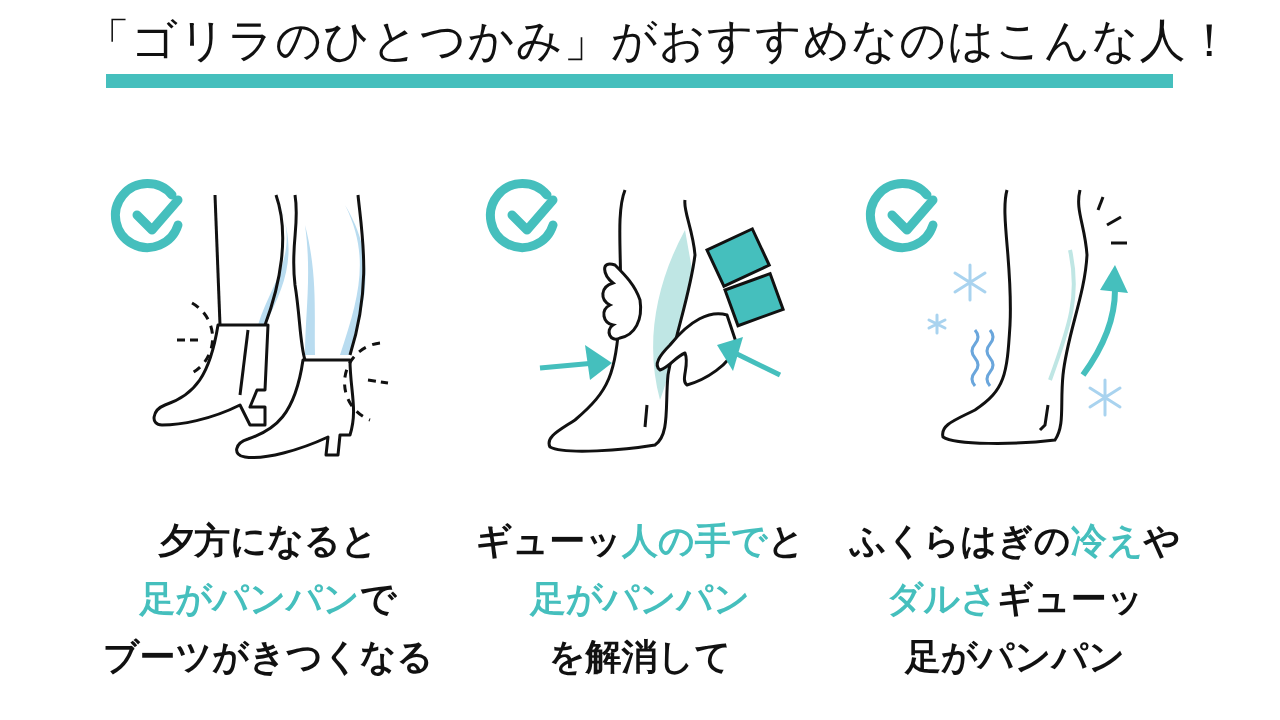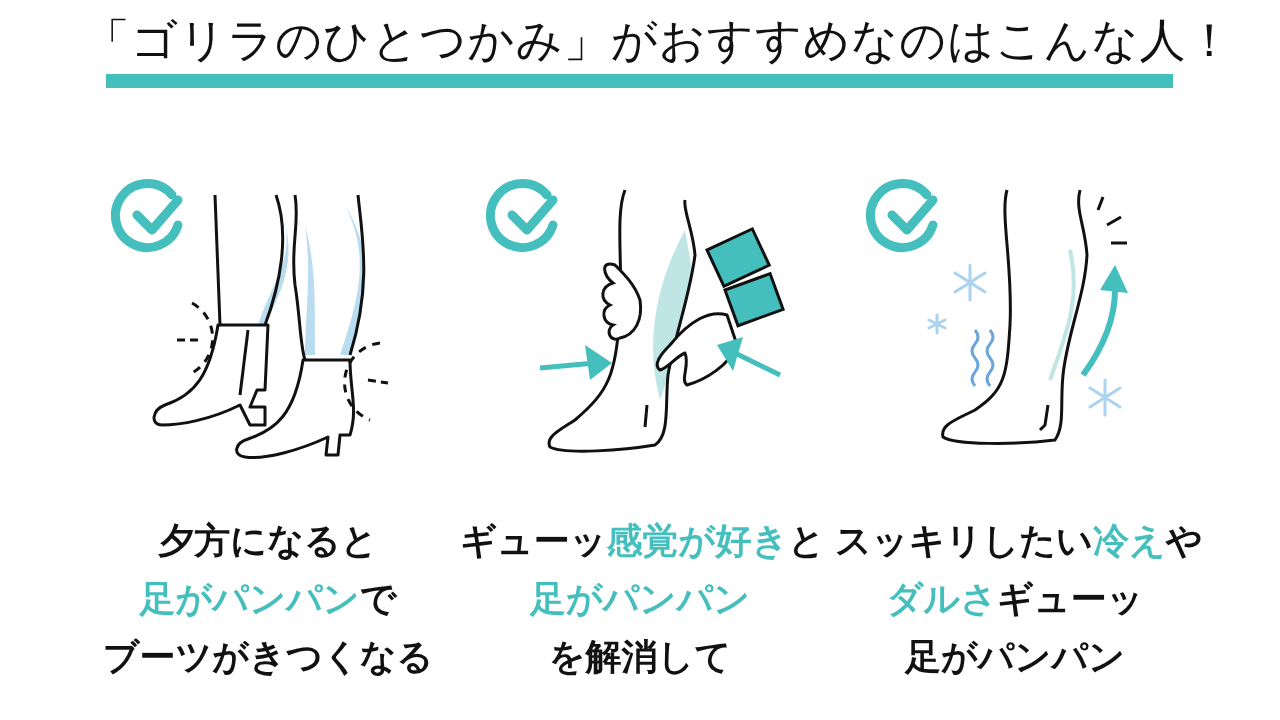--- a/index.html
+++ b/index.html
@@ -141,33 +141,33 @@
   <span class="line">
     <span class="hl">足がパンパン</span><span>で</span>
   </span>
   <span class="line">
     <span>ブーツがきつくなる</span>
   </span>
 </div>
 
 <div class="caption" style="left:460px;">
   <span class="line">
-    <span>ギューッ</span><span class="hl">感覚が好き</span><span>と</span>
+    <span>ギューッ</span><span class="hl">人の手で</span><span>と</span>
   </span>
   <span class="line">
     <span class="hl">足がパンパン</span>
   </span>
   <span class="line">
     <span>を解消して</span>
   </span>
 </div>
 
 <div class="caption" style="left:835px;">
   <span class="line">
-    <span>スッキリしたい</span><span class="hl">冷え</span><span>や</span>
+    <span>ふくらはぎの</span><span class="hl">冷え</span><span>や</span>
   </span>
   <span class="line">
     <span class="hl">ダルさ</span><span>ギューッ</span>
   </span>
   <span class="line">
     <span>足がパンパン</span>
   </span>
 </div>
 
 </body></html>

